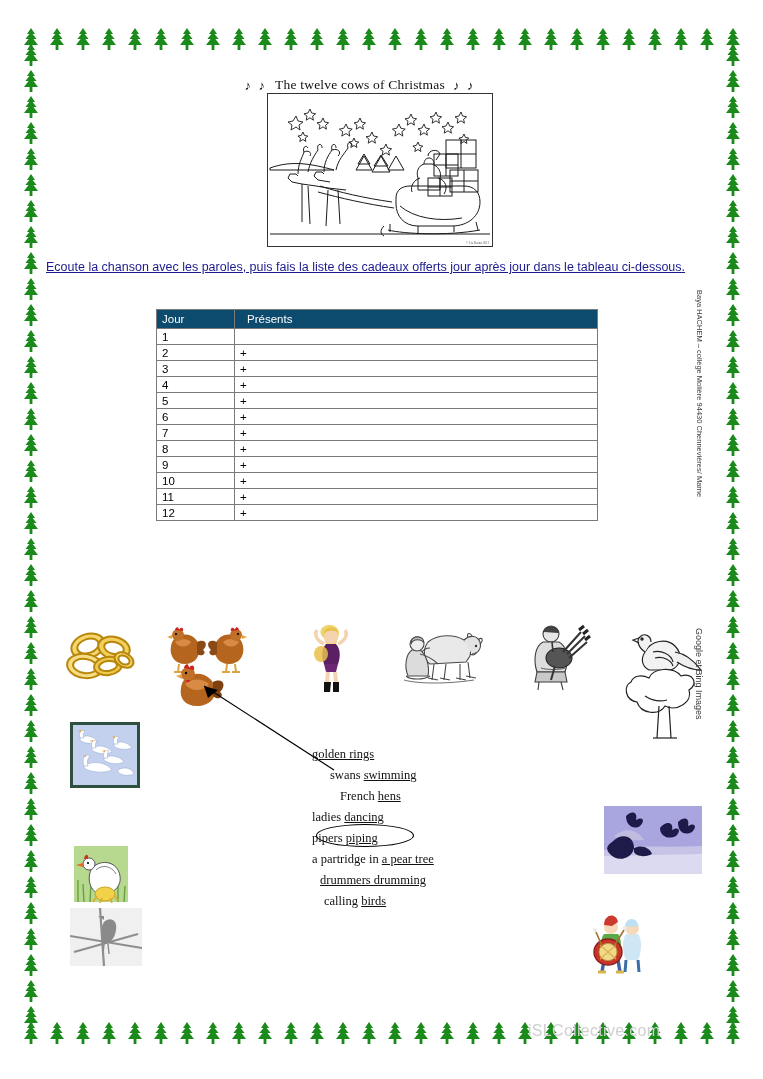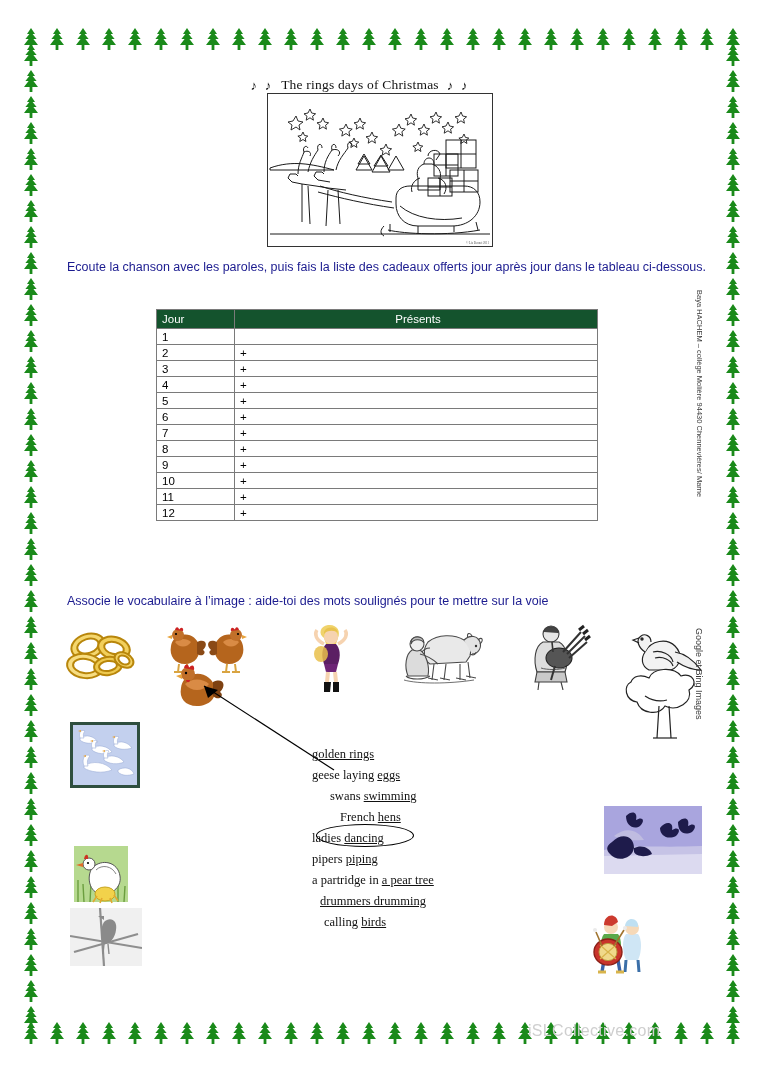--- a/index.html
+++ b/index.html
@@ -27,33 +27,33 @@
     white-space:nowrap;letter-spacing:.2px;}
 
   .sleigh-box{position:absolute;left:267px;top:93px;width:224px;height:152px;
     border:1px solid #333;background:#fff;overflow:hidden;}
   .sleigh-box svg{display:block;}
   .sleigh-credit{position:absolute;right:3px;bottom:1px;font-size:3px;color:#555;
     font-family:"Liberation Serif",serif;}
 
   
   .instr{position:absolute;font-size:12.5px;color:#1b1b8f;line-height:19px;}
-  .instr span.u{margin-left:21px;}
+  .instr span.u{text-decoration:underline;}
   #instr1{left:46px;top:258px;width:665px;}
   #instr2{left:46px;top:592px;width:600px;}
 
   
   .tbl{position:absolute;left:156px;top:309px;width:442px;
     border-collapse:collapse;table-layout:fixed;}
   .tbl td,.tbl th{border:1px solid #7a7a7a;font-size:11.5px;color:#000;
     font-family:"Liberation Sans",sans-serif;height:15px;padding:0 0 0 5px;
     text-align:left;vertical-align:middle;font-weight:normal;}
-  .tbl thead th{background:#14532d;color:#ffffff;height:18px;font-weight:normal;}
+  .tbl thead th{background:#0c4a6e;color:#ffffff;height:18px;font-weight:normal;}
   .tbl th.c-day{width:72px;}
-  .tbl th.c-pres{text-align:center;padding-left:4px;}
+  .tbl th.c-pres{padding-left:12px;}
   .tbl td.c-day{width:72px;}
 
   
   .pic{position:absolute;}
   .pic svg{display:block;}
 
   
   .wordlist{position:absolute;left:312px;top:744px;width:190px;
     font-family:"Liberation Serif",serif;font-size:12.5px;color:#111;}
   .wordlist div{height:21px;line-height:21px;white-space:nowrap;}
@@ -1146,21 +1146,21 @@
           <g fill="#1a8a1a">
             <path d="M13 2 L17 8 L14.6 8 L18.6 13 L15.4 13 L20 19 L6 19 L10.6 13 L7.4 13 L11.4 8 L9 8 Z"></path>
             <rect x="11.6" y="19" width="2.8" height="5"></rect>
           </g>
         </svg>
       </div>
     </div>
 
   <div class="title-row">
     <span class="notes">♪ ♪</span>
-    <span class="doc-title">The rings days of Christmas</span>
+    <span class="doc-title">The twelve cows of Christmas</span>
     <span class="notes">♪ ♪</span>
   </div>
 
   <div class="sleigh-box">
     <svg viewBox="0 0 224 152" width="224" height="152">
       <g stroke="#1a1a1a" fill="none" stroke-width="1">
 
         <g stroke-width=".9">
           <path d="M28 22l2 5 5 1-4 3 1 5-4-3-5 3 1-5-4-3 5-1z"></path>
           <path d="M42 15l1.6 4 4 .8-3 2.4.8 4-3.4-2.4-3.8 2.4.8-4-3-2.4 4-.8z"></path>
@@ -1282,23 +1282,20 @@
           <td class="c-day">11</td>
           <td>+</td>
         </tr>
         <tr>
           <td class="c-day">12</td>
           <td>+</td>
         </tr>
       </tbody>
   </table>
 
-  <div class="instr" id="instr2">
-    <span class="u">Associe le vocabulaire à l’image : aide-toi des mots soulignés pour te mettre sur la voie</span>
-  </div>
 
   <div class="pic" style="left:58px;top:622px;">
     <svg width="92" height="68" viewBox="0 0 92 68">
       <g fill="none" stroke="#b8860b" stroke-width="2">
         <ellipse cx="30" cy="24" rx="17" ry="12" transform="rotate(-18 30 24)" fill="#f5d76e"></ellipse>
         <ellipse cx="30" cy="24" rx="11" ry="7" transform="rotate(-18 30 24)" fill="#ffffff"></ellipse>
         <ellipse cx="56" cy="26" rx="16" ry="11" transform="rotate(14 56 26)" fill="#f2cf5b"></ellipse>
         <ellipse cx="56" cy="26" rx="10" ry="6" transform="rotate(14 56 26)" fill="#ffffff"></ellipse>
         <ellipse cx="27" cy="44" rx="18" ry="12" transform="rotate(8 27 44)" fill="#f7dd82"></ellipse>
         <ellipse cx="27" cy="44" rx="12" ry="7" transform="rotate(8 27 44)" fill="#ffffff"></ellipse>
@@ -1547,21 +1544,20 @@
 
   <div class="arrow">
     <svg width="150" height="100" viewBox="0 0 150 100">
       <path d="M8 8 L138 92" stroke="#000" stroke-width="1.2" fill="none"></path>
       <path d="M8 8 L22 12 L12 20 Z" fill="#000"></path>
     </svg>
   </div>
 
   <div class="wordlist" id="wordlist">
       <div class="w-ind1"><u>golden rings</u></div>
-      <div class="w-ind1">geese laying <u>eggs</u></div>
       <div class="w-ind3">swans <u>swimming</u></div>
       <div class="w-ind4">French <u>hens</u></div>
       <div class="w-ind1">ladies <u>dancing</u></div>
       <div class="w-ind1">pipers <u>piping</u></div>
       <div class="w-ind1">a partridge in <u>a pear tree</u></div>
       <div class="w-ind2"><u>drummers drumming</u></div>
       <div class="w-ind5">calling <u>birds</u></div>
     </div>
   <div class="ellipse"></div>
 

